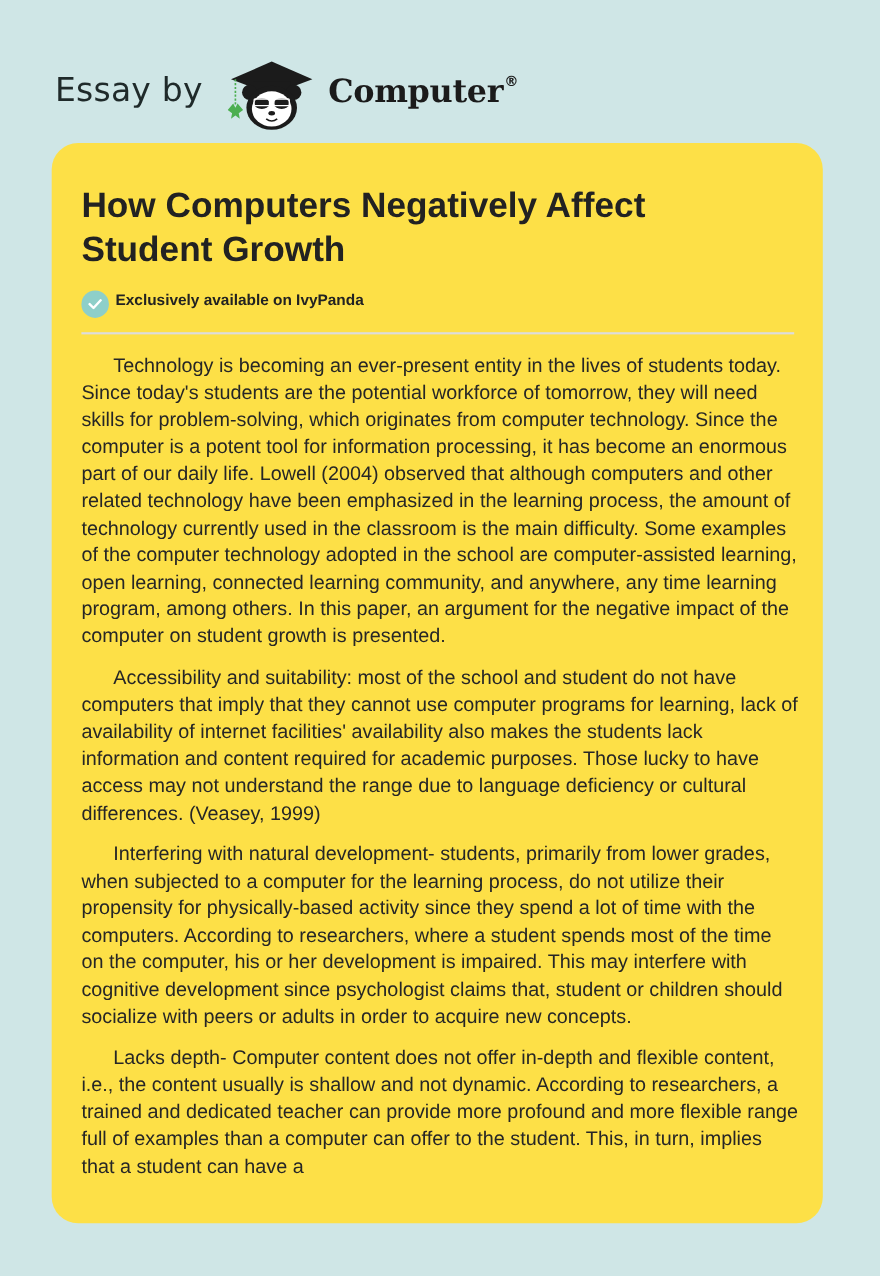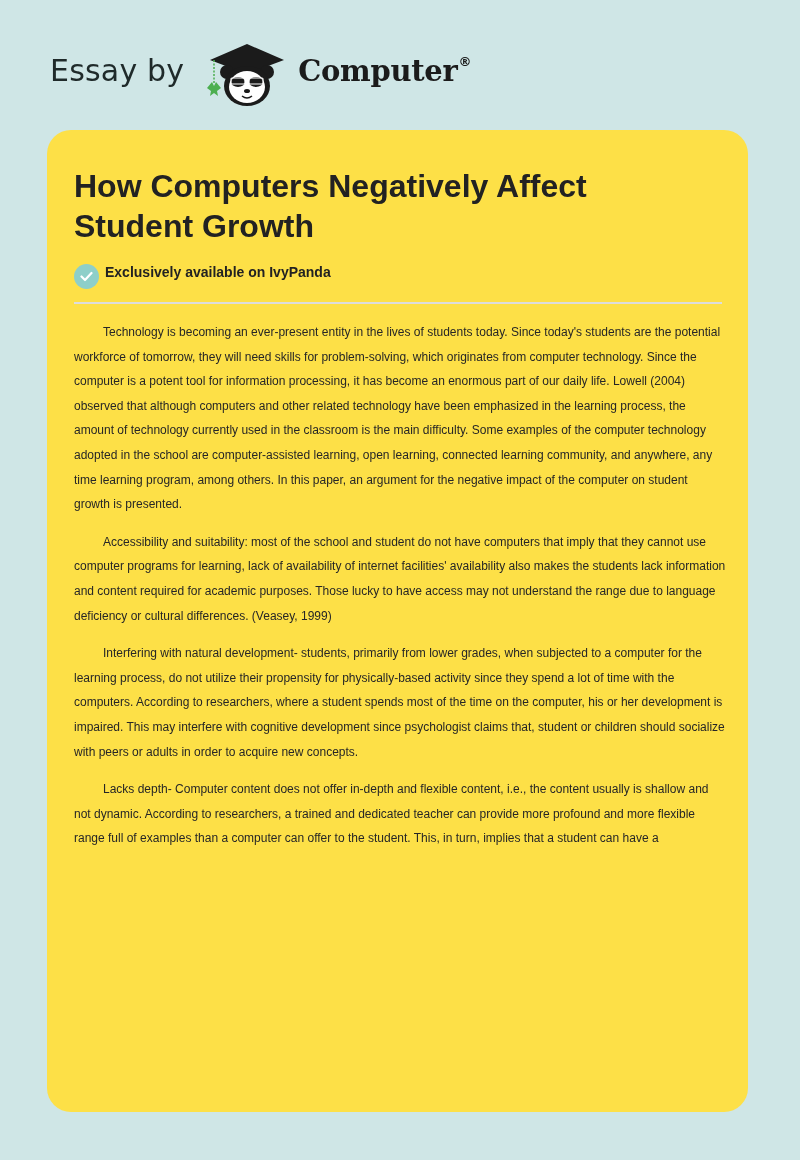--- a/index.html
+++ b/index.html
@@ -10,21 +10,21 @@
       width: 800px;
       height: 1160px;
       background: #cfe6e6;
       position: relative;
       overflow: hidden;
       font-family: "Liberation Sans", sans-serif;
     }
     .brand {
       position: absolute;
       left: 50px;
-      top: 36px;
+      top: 48px;
       height: 72px;
       display: flex;
       align-items: center;
     }
     .brand-prefix {
       font-family: "DejaVu Sans", sans-serif;
       font-size: 30px;
       color: #1f2a2a;
       letter-spacing: 0.2px;
       margin-right: 18px;
@@ -106,21 +106,21 @@
     }
     .body-text {
       position: absolute;
       left: 27px;
       top: 190px;
       width: 652px;
     }
     .body-text p {
       margin: 0 0 13px 0;
       font-family: "Liberation Sans", sans-serif;
-      font-size: 12px;
+      font-size: 18px;
       line-height: 24.6px;
       color: #262626;
       text-indent: 29px;
     }
   </style>
 </head>
 <body>
 
 <header class="brand">
   <span class="brand-prefix">Essay by</span>

